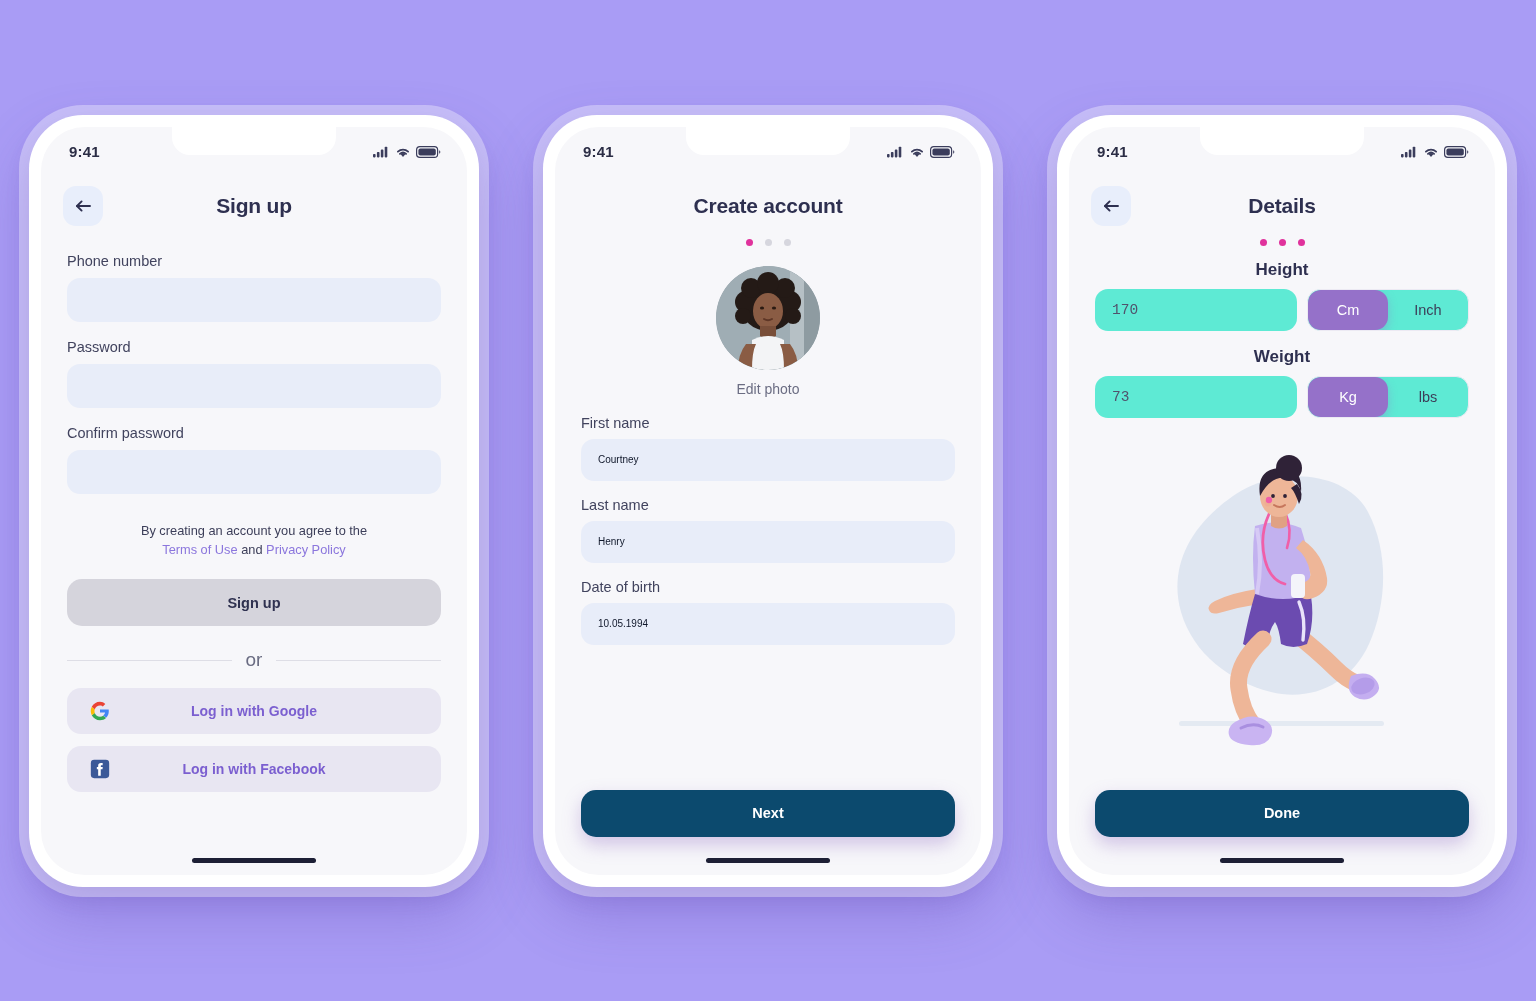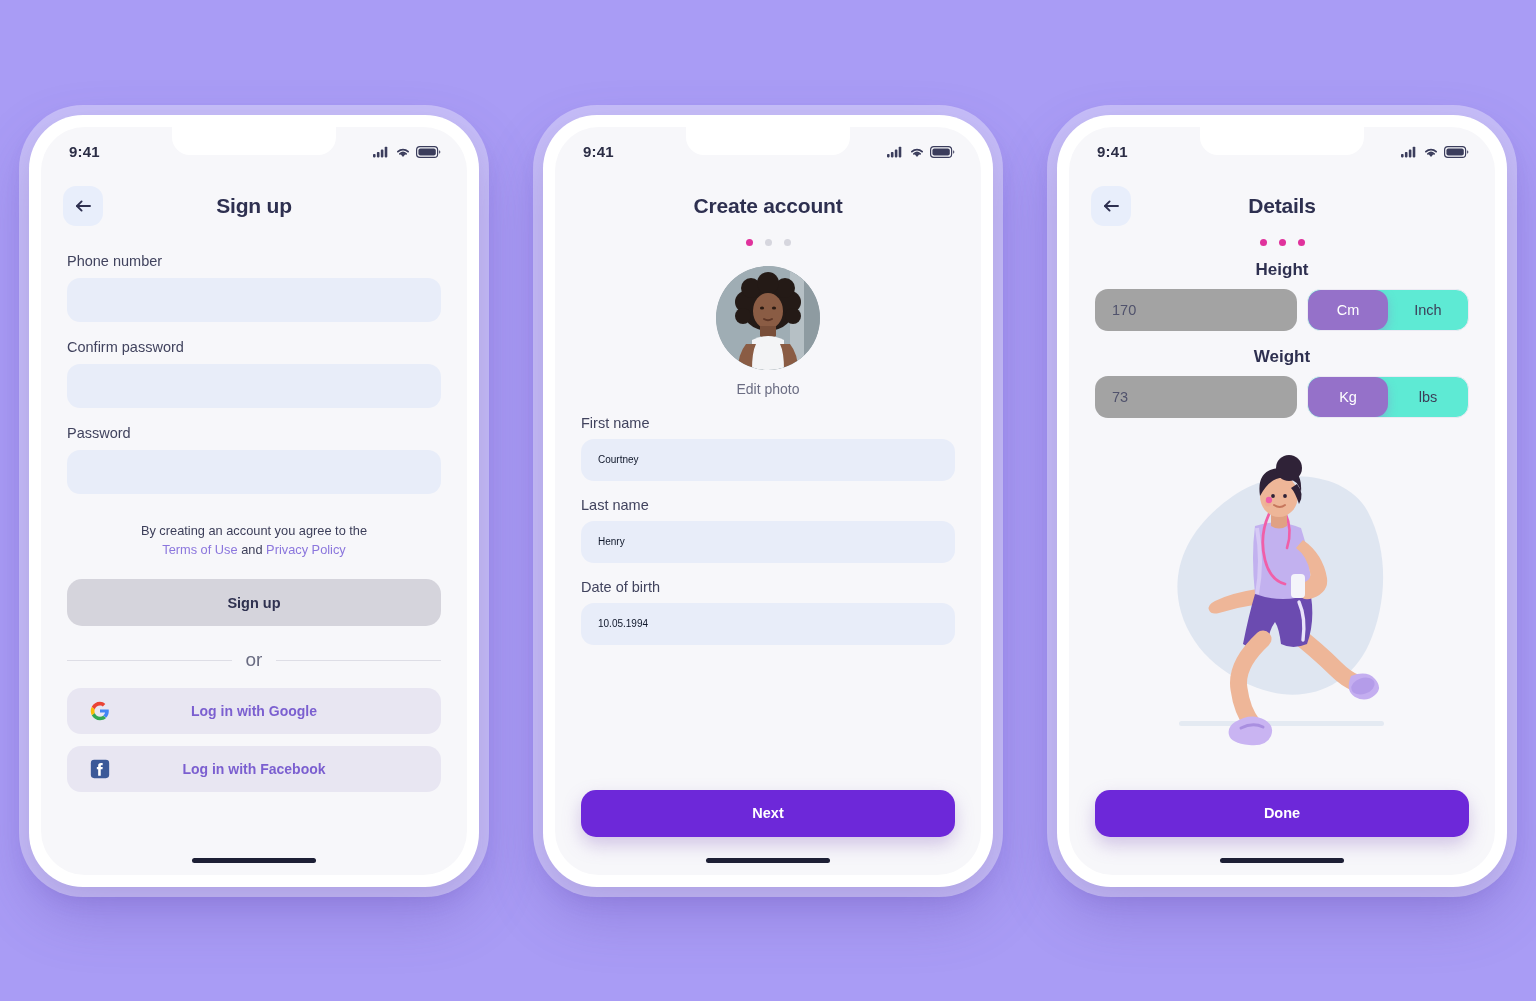--- a/index.html
+++ b/index.html
@@ -174,21 +174,21 @@
     justify-content: center;
     font-size: 14.5px;
     font-weight: bold;
     cursor: pointer;
   }
   .primary-btn.disabled {
     background: #d5d4dc;
     color: #2f3150;
   }
   .primary-btn.filled {
-    background: #6d28d9;
+    background: #0c4a6e;
     color: #ffffff;
     box-shadow: 0 8px 18px rgba(141,104,192,0.35);
     text-align: center;
   }
   .or-row {
     display: flex;
     align-items: center;
     gap: 14px;
     margin: 23px 0 17px 0;
   }
@@ -268,27 +268,28 @@
   .unit-row {
     display: flex;
     align-items: center;
     gap: 10px;
     margin-bottom: 16px;
   }
   .unit-value {
     flex: 1;
     height: 42px;
     border-radius: 13px;
-    background: #a3a3a3;
+    background: #5eead4;
     display: flex;
     align-items: center;
     padding: 0 17px;
     font-size: 14.5px;
     color: #50526c;
     cursor: text;
+    font-family: Liberation Mono, monospace;
   }
   .toggle {
     flex: 0 0 162px;
     height: 42px;
     border-radius: 13px;
     background: #5eead4;
     border: 1px solid #eceaf3;
     display: flex;
     align-items: center;
     padding: 0;
@@ -359,25 +360,25 @@
         </div>
         <div class="nav-title">Sign up</div>
       </div>
 
       <div class="s1-body">
         <div>
           <div class="field-label">Phone number</div>
           <div class="field-box"></div>
         </div>
         <div>
+          <div class="field-label">Password</div>
+          <div class="field-box"></div>
+        </div>
+        <div>
           <div class="field-label">Confirm password</div>
-          <div class="field-box"></div>
-        </div>
-        <div>
-          <div class="field-label">Password</div>
           <div class="field-box"></div>
         </div>
 
         <div class="legal">
           <span>By creating an account you agree to the</span><br>
           <a>Terms of Use</a>
           <span>and</span>
           <a>Privacy Policy</a>
         </div>
 

